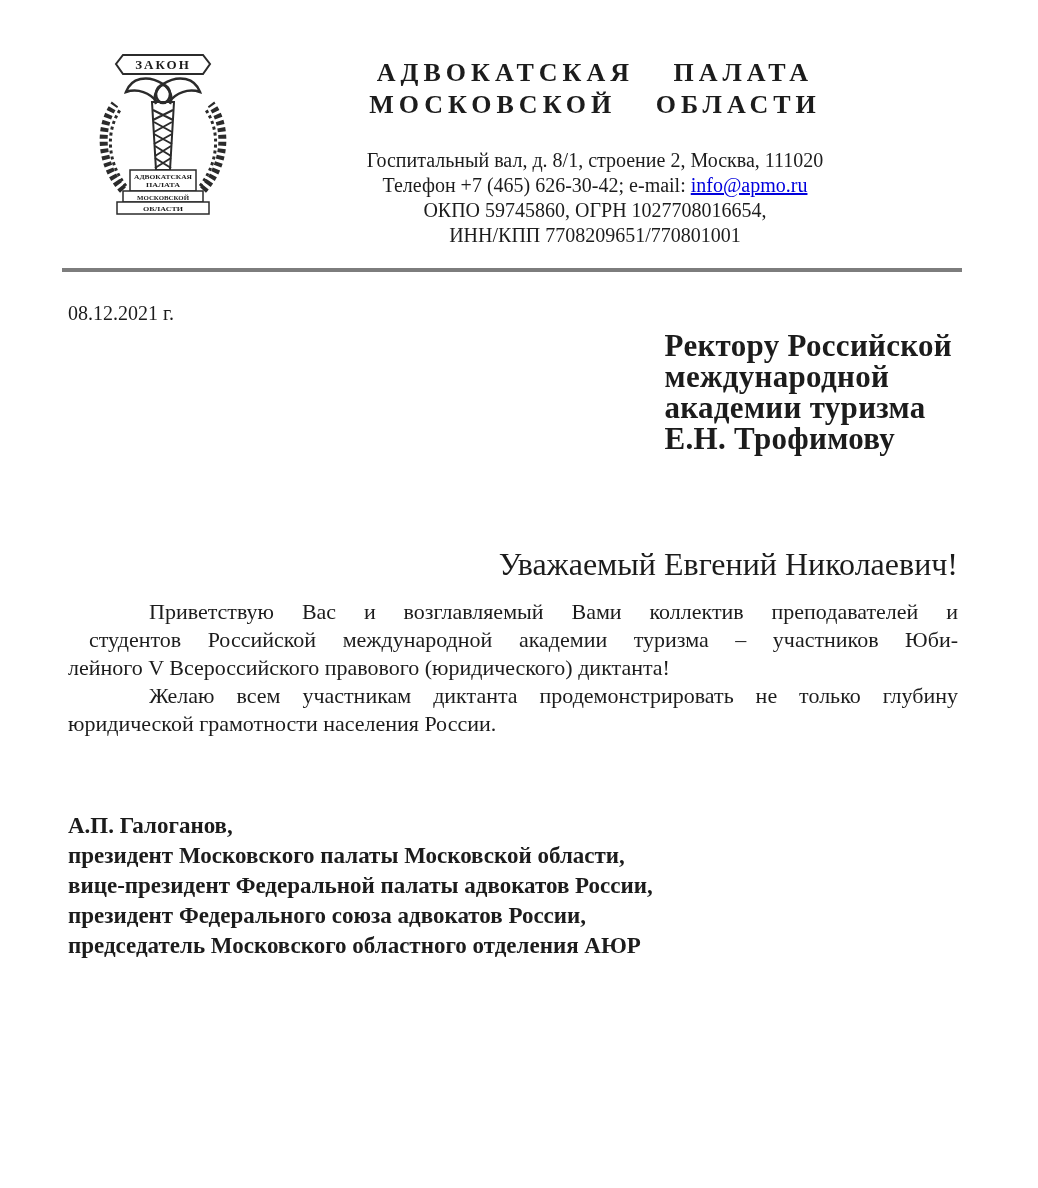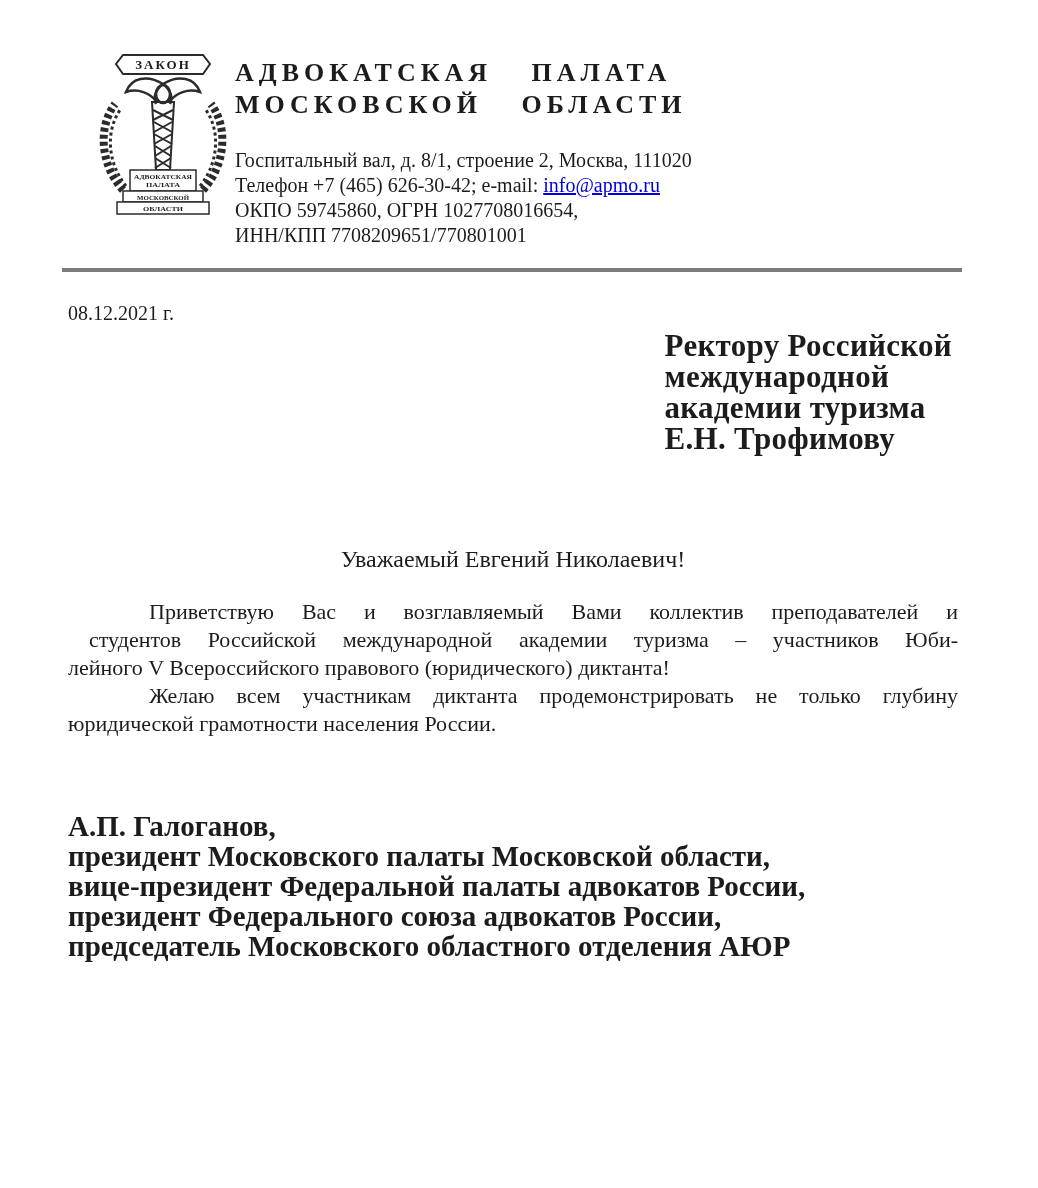--- a/index.html
+++ b/index.html
@@ -14,53 +14,53 @@
     width:1038px;height:1188px;
     font-family:"Liberation Serif","DejaVu Serif",serif;
     color:var(--text);
     position:relative;
     overflow:hidden;
   }
   .page{position:absolute;inset:0;background:var(--paper);}
 
   
   .logo{position:absolute;left:93px;top:50px;width:140px;height:168px;}
-  .header-text{position:absolute;left:235px;top:57px;width:720px;}
+  .header-text{position:absolute;left:235px;top:57px;width:720px;text-align:center;}
   .org-title{
     font-size:26px;font-weight:bold;
     letter-spacing:5px;word-spacing:28px;
     line-height:32px;white-space:nowrap;
   }
   .contacts{margin-top:27px;font-size:20px;line-height:25px;}
   .email{color:var(--link);text-decoration:underline;margin-top:32px;}
 
   .rule{position:absolute;left:62px;top:268px;width:900px;height:4px;background:var(--rule);}
 
   .date{position:absolute;left:68px;top:278px;font-size:20px;margin-top:24px;}
 
   .addressee{
     position:absolute;right:86px;top:330px;
     text-align:left;font-weight:bold;
     font-size:31px;line-height:31px;letter-spacing:0.3px;
   }
 
   .salutation{
     position:absolute;left:68px;top:546px;width:890px;
-    text-align:center;font-size:24px;
+    text-align:right;font-size:32px;
   }
 
   .letter-body{position:absolute;left:68px;top:598px;width:890px;font-size:22px;}
   .bline{height:28px;line-height:28px;overflow:hidden;}
   .jline{text-align:justify;margin-left:21px;}
   .jline::after{content:"";display:inline-block;width:100%;height:0;}
   .indent{padding-left:60px;}
 
   .signature{
     position:absolute;left:68px;top:811px;
-    font-weight:bold;font-size:29px;line-height:30px;
+    font-weight:bold;font-size:23px;line-height:30px;
   }
 
   svg text{fill:var(--text);font-family:"Liberation Serif","DejaVu Serif",serif;}
 </style>
 </head>
 <body>
 
 <div class="page">
 
   <div class="logo">

